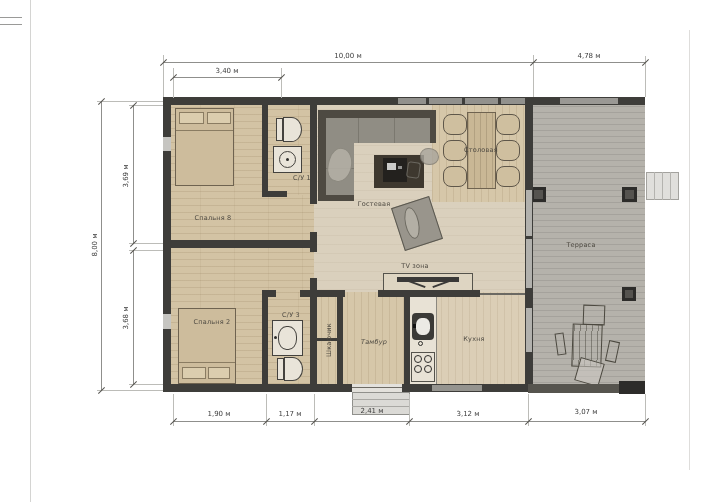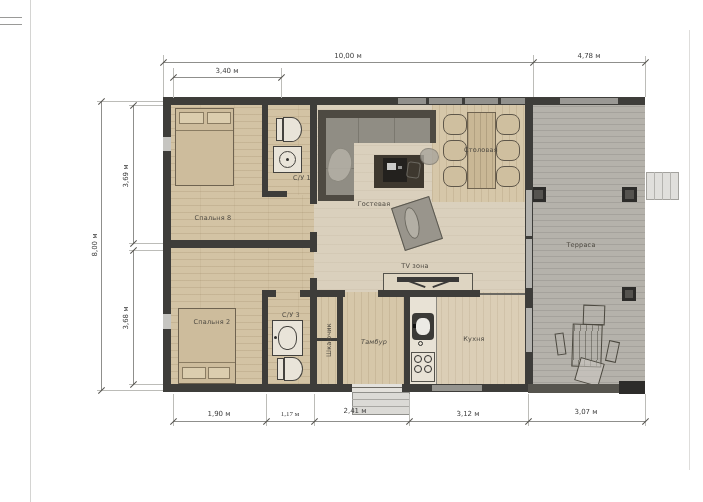--- a/index.html
+++ b/index.html
@@ -230,18 +230,18 @@
   <div class="tick" style="left:129px;top:250px;"></div>
   <div class="tick" style="left:129px;top:384px;"></div>
 
   <div class="dim-label" style="left:348px;top:56px;">10,00 м</div>
   <div class="dim-label" style="left:227px;top:71px;">3,40 м</div>
   <div class="dim-label" style="left:589px;top:56px;">4,78 м</div>
   <div class="dim-label vlabel" style="left:95px;top:245px;">8,00 м</div>
   <div class="dim-label vlabel" style="left:126px;top:176px;">3,69 м</div>
   <div class="dim-label vlabel" style="left:126px;top:318px;">3,68 м</div>
   <div class="dim-label" style="left:219px;top:414px;">1,90 м</div>
-  <div class="dim-label" style="left:290px;top:414px;font-family:Liberation Serif, serif;">1,17 м</div>
-  <div class="dim-label" style="left:355px;top:411px;">2,41 м</div>
+  <div class="dim-label" style="left:290px;top:414px;">1,17 м</div>
+  <div class="dim-label" style="left:372px;top:411px;">2,41 м</div>
   <div class="dim-label" style="left:468px;top:414px;">3,12 м</div>
   <div class="dim-label" style="left:586px;top:412px;">3,07 м</div>
 
 </div>
 
 </body></html>

